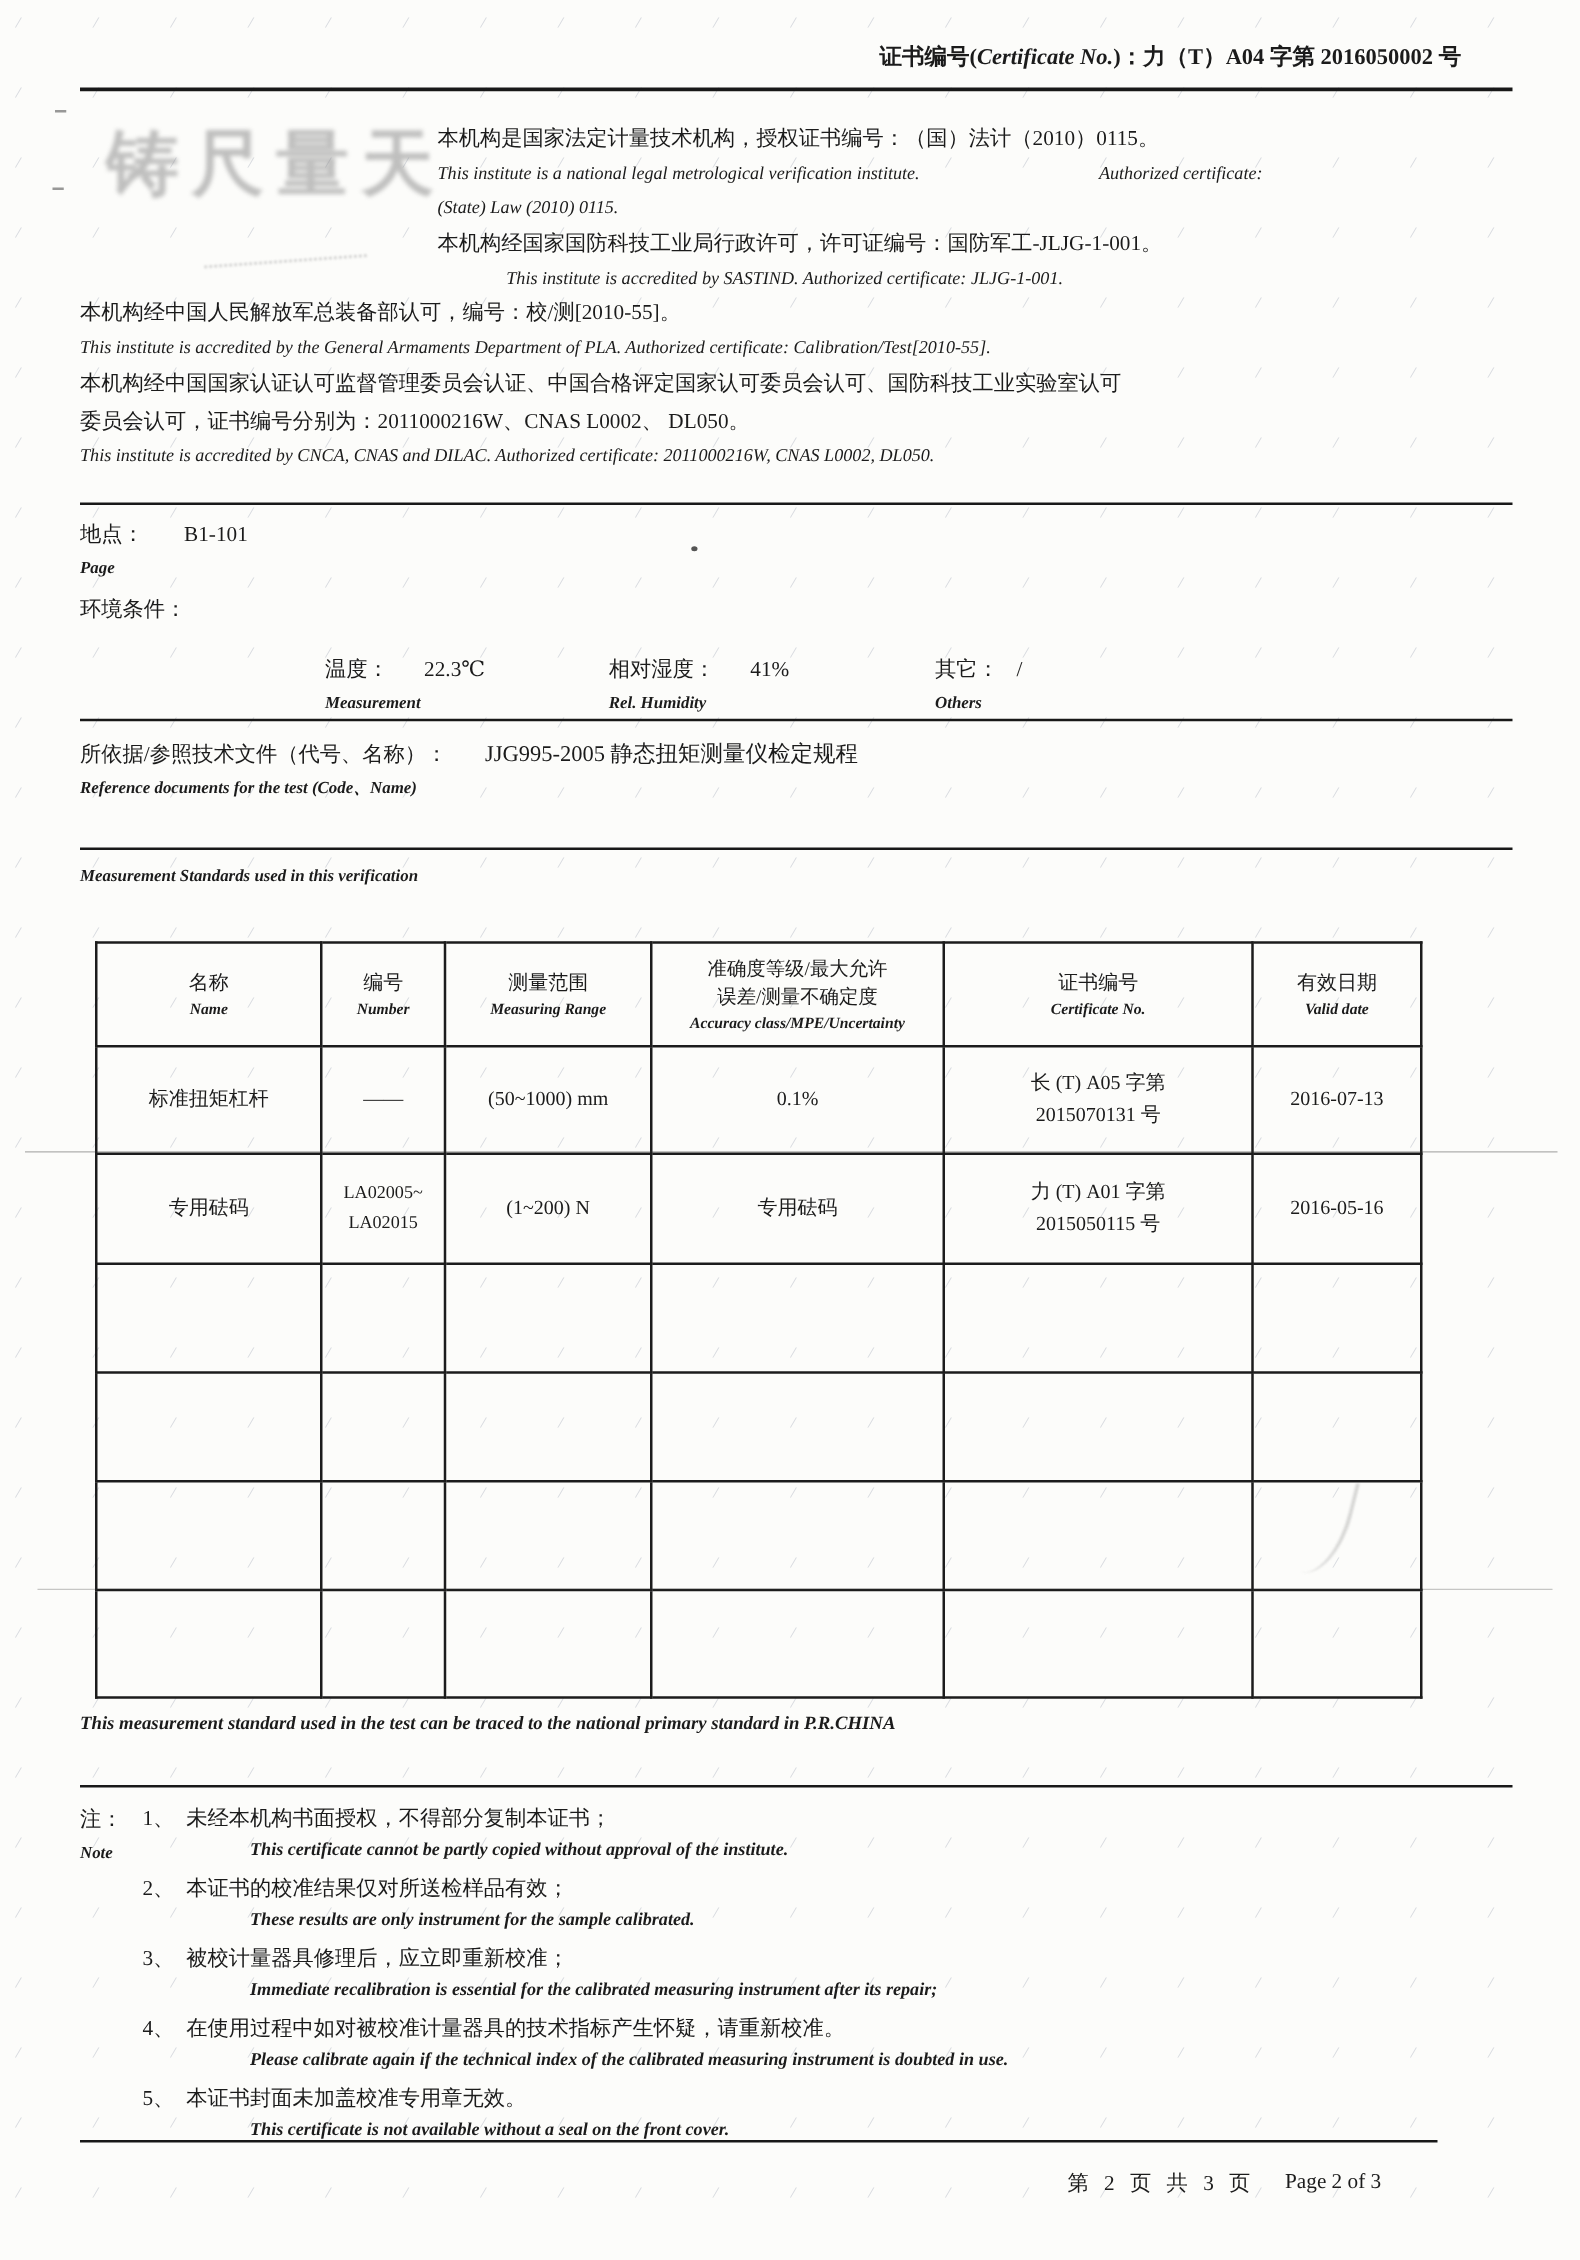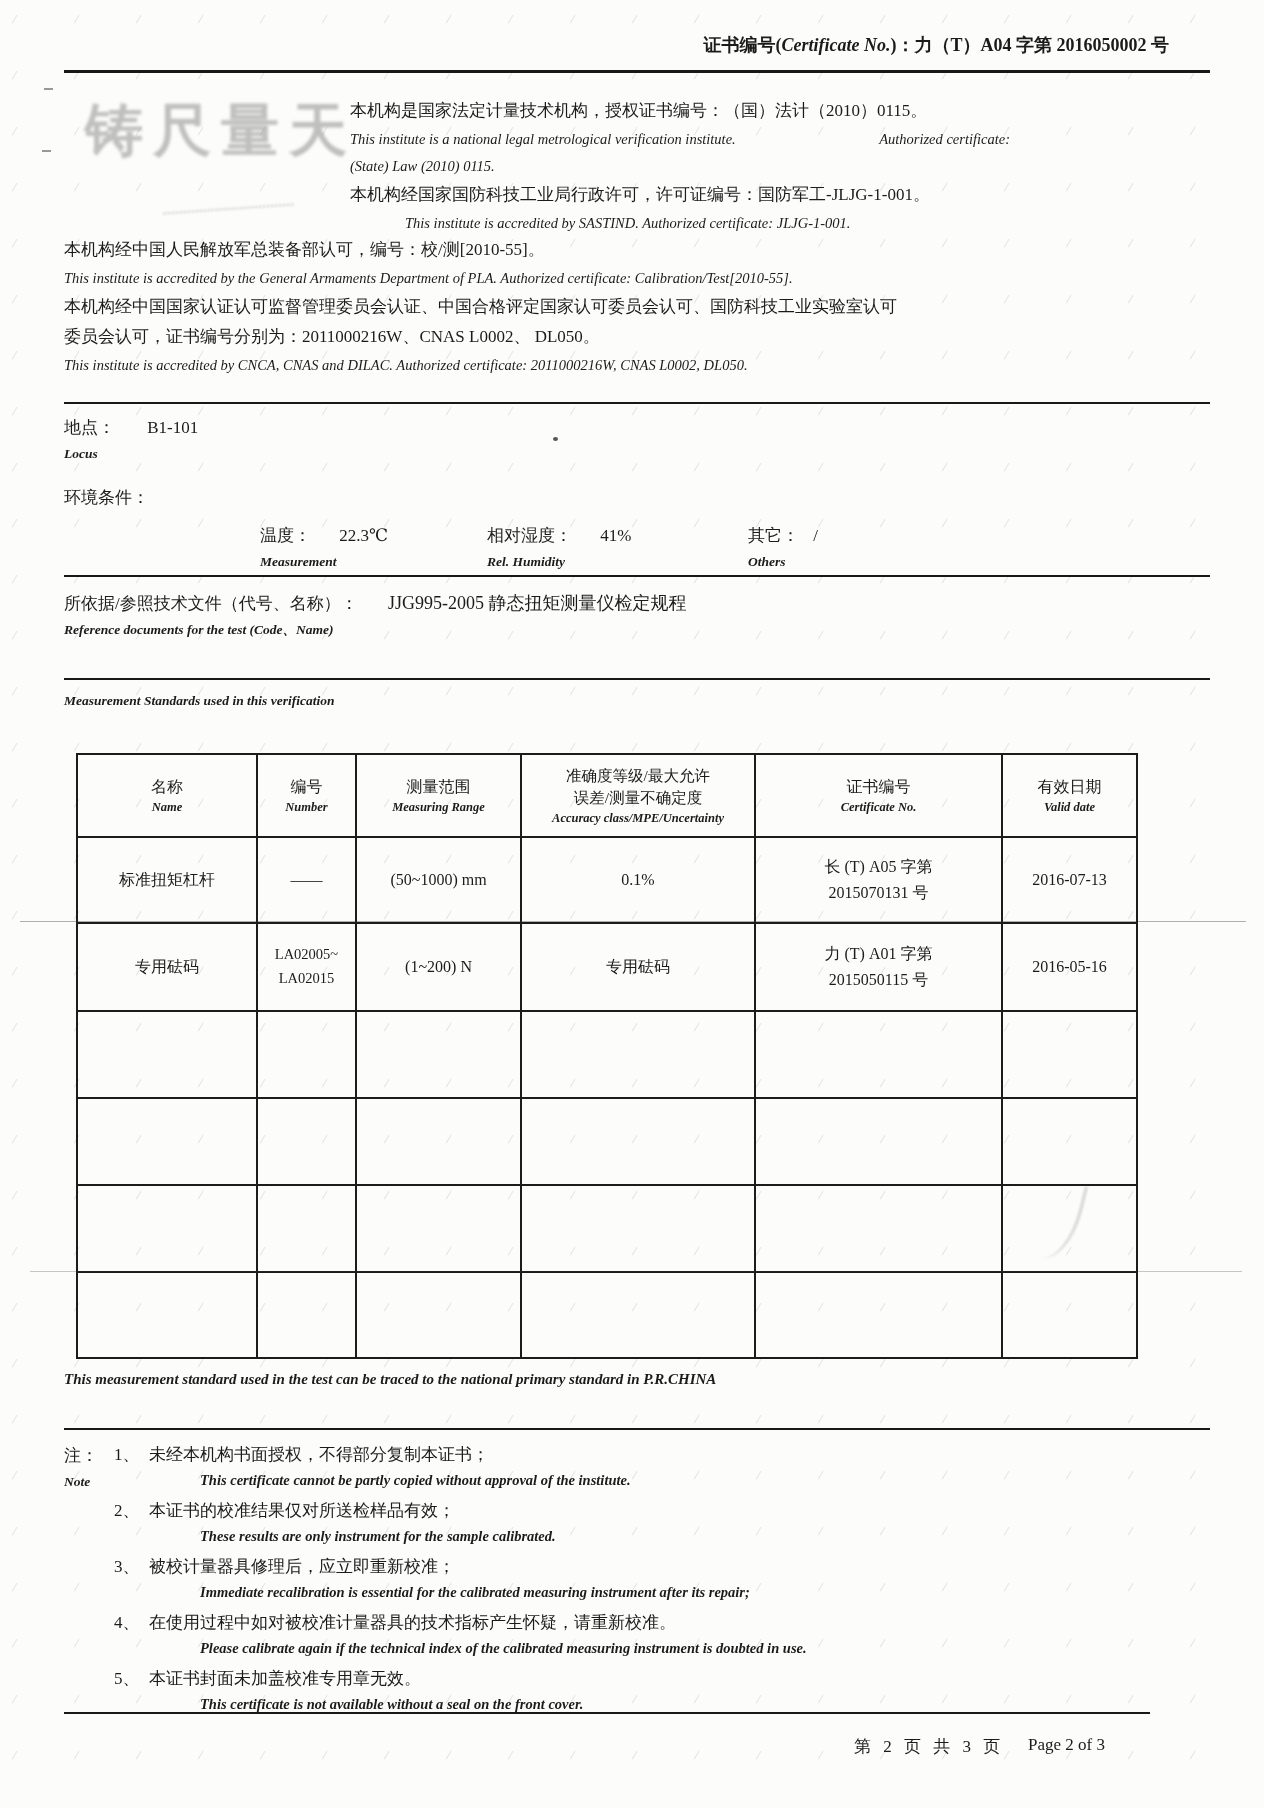--- a/index.html
+++ b/index.html
@@ -729,22 +729,22 @@
     <div class="en">This institute is accredited by CNCA, CNAS and DILAC. Authorized certificate: 2011000216W, CNAS L0002, DL050.</div>
   </div>
 
   <div class="rule" style="top:402px"></div>
 
   <div class="abs" style="left:64px; top:413px; width:700px">
     <div class="zh">
       <span>地点：</span>
       <span style="margin-left:28px">B1-101</span>
     </div>
-    <div class="sub">Locus</div>
-    <div class="zh" style="margin-top:18px">环境条件：</div>
+    <div class="sub">Page</div>
+    <div class="zh" style="margin-top:8px">环境条件：</div>
   </div>
   <span class="artifact-dot" style="left:553px; top:437px"></span>
 
   <div class="abs" style="left:260px; top:521px">
     <div class="zh">
       <span>温度：</span>
       <span style="margin-left:24px">22.3℃</span>
     </div>
     <div class="sub">Measurement</div>
   </div>

